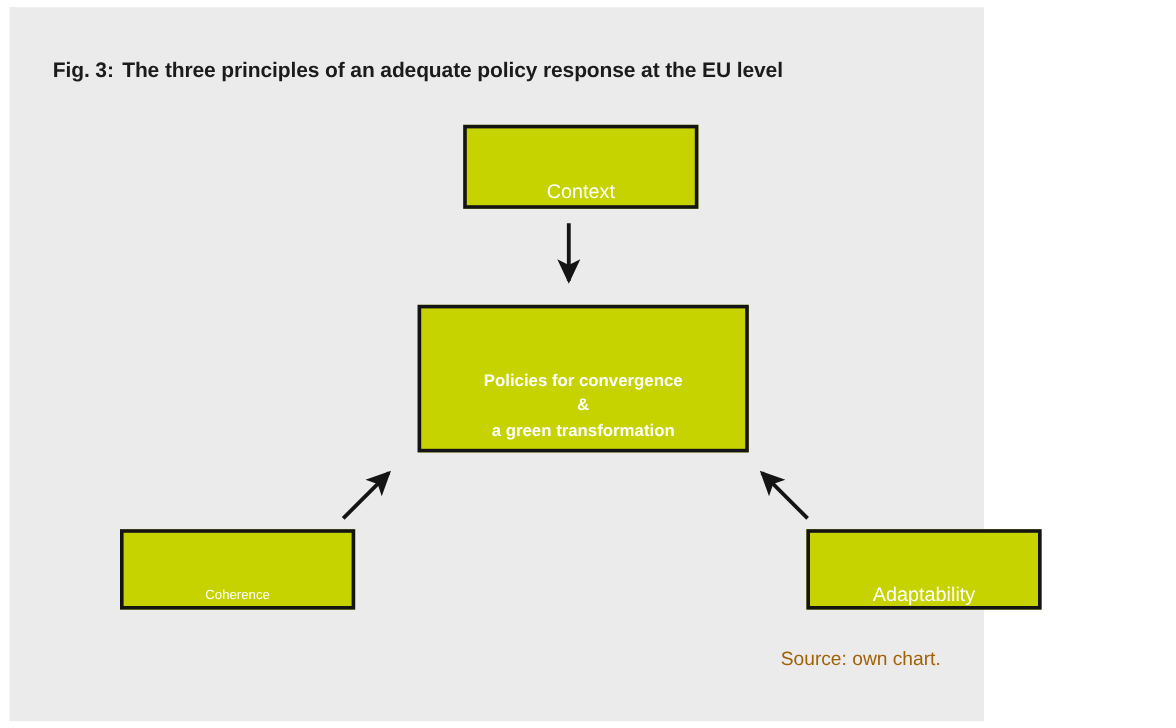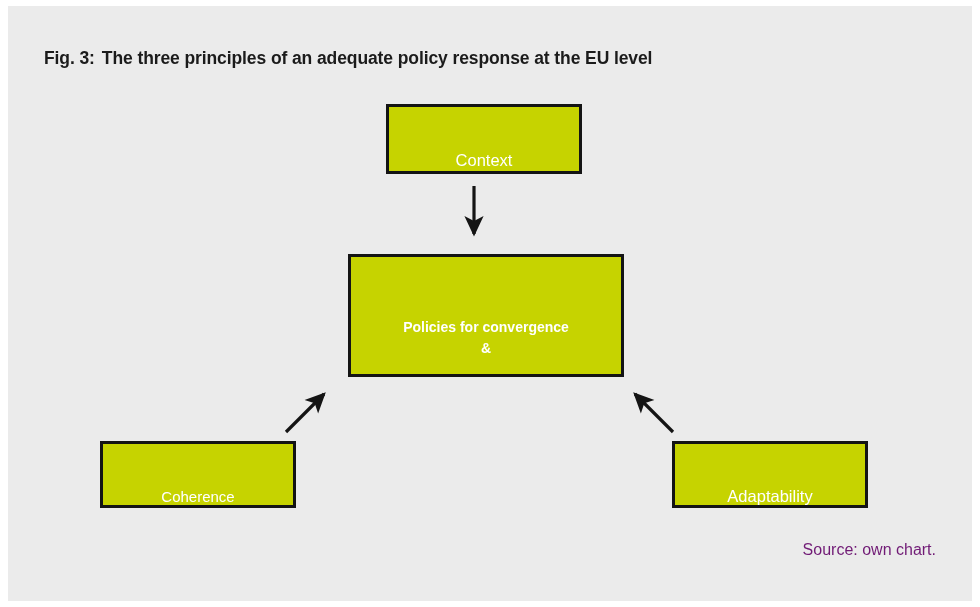--- a/index.html
+++ b/index.html
@@ -11,21 +11,21 @@
     width: 980px;
     height: 607px;
     overflow: hidden;
     font-family: "Liberation Sans", sans-serif;
   }
 
   #figure-canvas {
     position: absolute;
     left: 8px;
     top: 6px;
-    width: 964px;
+    width: 812px;
     height: 595px;
     background: #ebebeb;
   }
 
   
   #figure-title {
     position: absolute;
     left: 36px;
     top: 42px;
     font-size: 17.5px;
@@ -77,21 +77,21 @@
     line-height: 1.45;
   }
 
   #box-coherence {
     left: 92px;
     top: 435px;
     width: 196px;
     height: 67px;
   }
   #box-coherence .node-label {
-    font-size: 15px;
+    font-size: 11px;
     font-weight: normal;
   }
 
   #box-adaptability {
     left: 664px;
     top: 435px;
     width: 196px;
     height: 67px;
   }
   #box-adaptability .node-label {
@@ -109,21 +109,21 @@
     height: 595px;
     pointer-events: none;
   }
 
   
   #source-note {
     position: absolute;
     right: 36px;
     top: 535px;
     font-size: 16px;
-    color: #701a75;
+    color: #a16207;
     white-space: nowrap;
   }
 </style>
 </head>
 <body>
 
 <div id="figure-canvas">
 
   <div id="figure-title">
     <span class="tnum">Fig. 3:</span><span>The three principles of an adequate policy response at the EU level</span>
@@ -152,20 +152,21 @@
   <div class="node-box" id="box-context">
     <div class="node-label">
       <div>Context</div>
     </div>
   </div>
 
   <div class="node-box" id="box-policies">
     <div class="node-label">
       <div>Policies for convergence</div>
       <div>&amp;</div>
+      <div>a green transformation</div>
     </div>
   </div>
 
   <div class="node-box" id="box-coherence">
     <div class="node-label">Coherence</div>
   </div>
 
   <div class="node-box" id="box-adaptability">
     <div class="node-label">Adaptability</div>
   </div>

